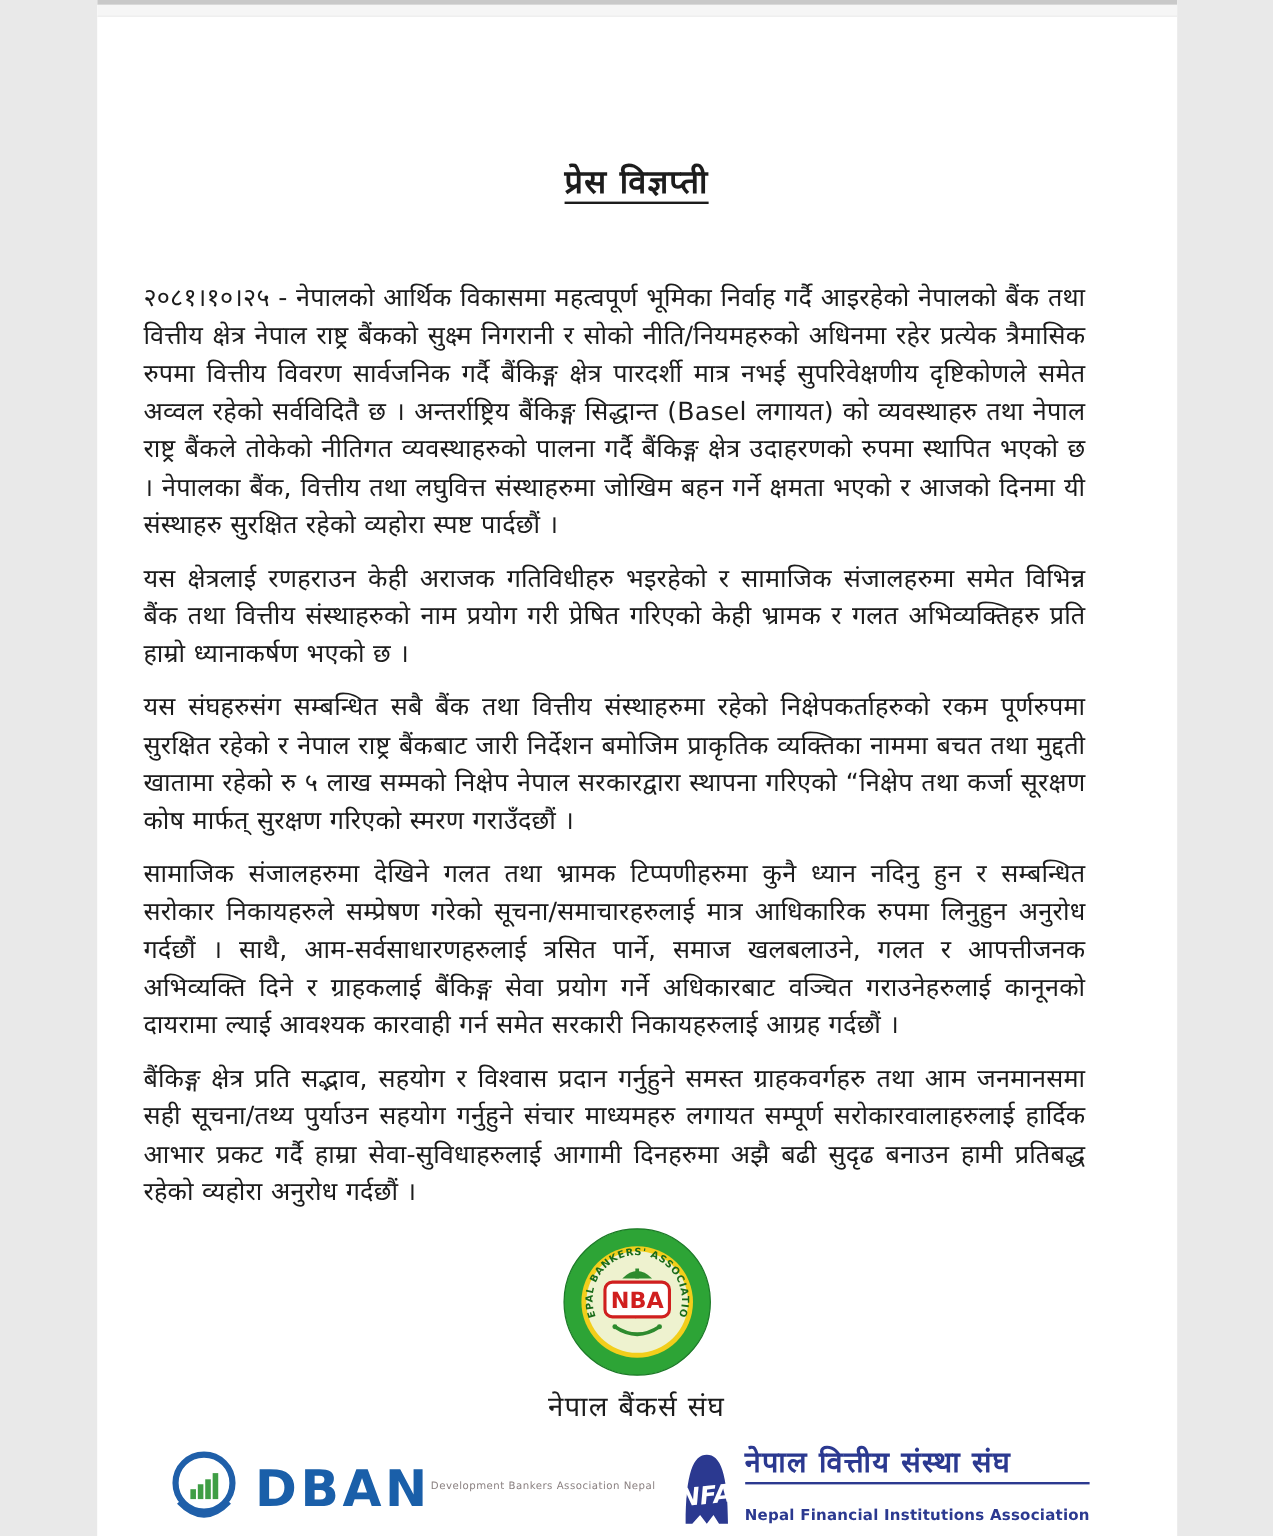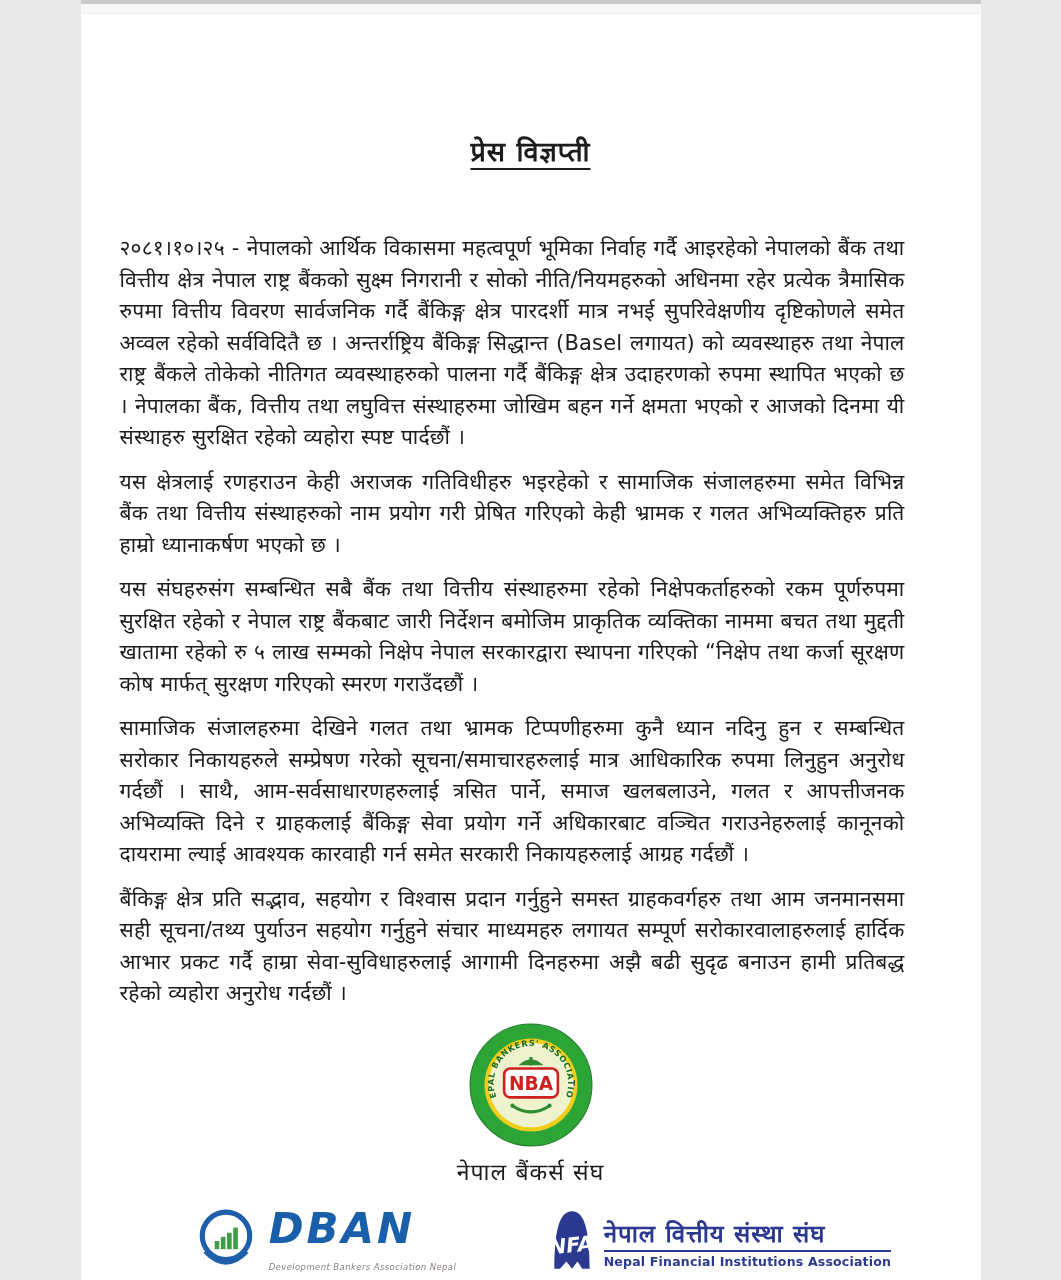--- a/index.html
+++ b/index.html
@@ -53,36 +53,36 @@
   .logo-col{display:flex;flex-direction:column;align-items:center;}
   .logo-area{height:80px;display:flex;align-items:center;justify-content:center;}
   .logo-caption{
     margin-top:20px;
     font-size:28px;
     letter-spacing:0.5px;
     white-space:nowrap;
   }
   
   .dban-lockup{display:flex;align-items:center;gap:10px;}
-  .dban-stack{display:flex;flex-direction:column;align-items:flex-start;font-style:italic;}
+  .dban-stack{display:flex;flex-direction:row;align-items:flex-start;}
   .dban-acronym{
     color:#1a5fa9;font-size:42px;font-weight:bold;letter-spacing:3px;line-height:40px;
   }
   .dban-subtext{
     font-size:8.5px;color:#8a8080;letter-spacing:0.4px;margin-top:13px;
   }
   
   .nfa-lockup{display:flex;align-items:flex-end;gap:6px;}
   .nfa-stack{display:flex;flex-direction:column;align-items:flex-start;padding-bottom:6px;}
   .nfa-title{
     color:#2b3990;font-size:24px;font-weight:bold;letter-spacing:1px;line-height:28px;
   }
   .nfa-subtext{
     color:#2b3990;font-size:12.5px;font-weight:bold;letter-spacing:0.2px;
-    border-top:2px solid #2b3990;padding-top:2px;margin-top:2px;
+    border-top:2px solid #2b3990;padding-top:18px;margin-top:2px;
   }
 </style>
 </head>
 <body>
 
 <div class="page">
   <div class="scan-edge"></div>
   <div class="scan-edge2"></div>
 
   <h1 class="title">प्रेस विज्ञप्ती</h1>

